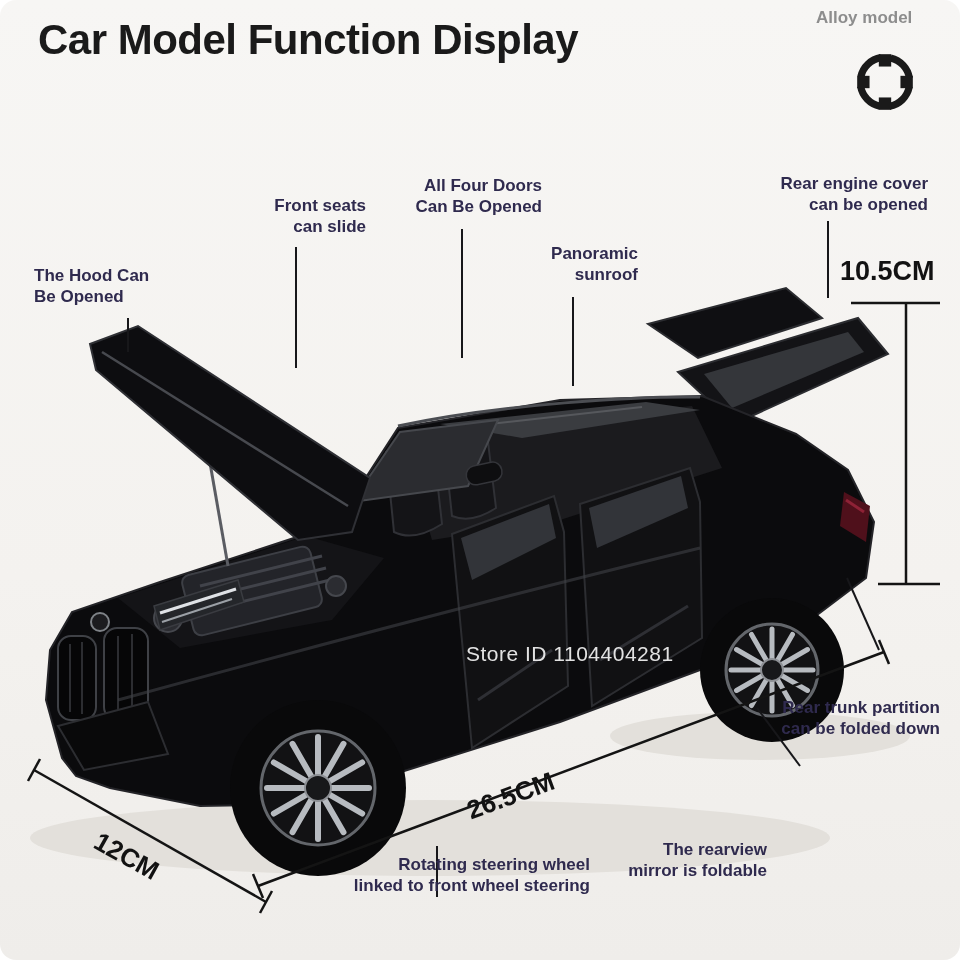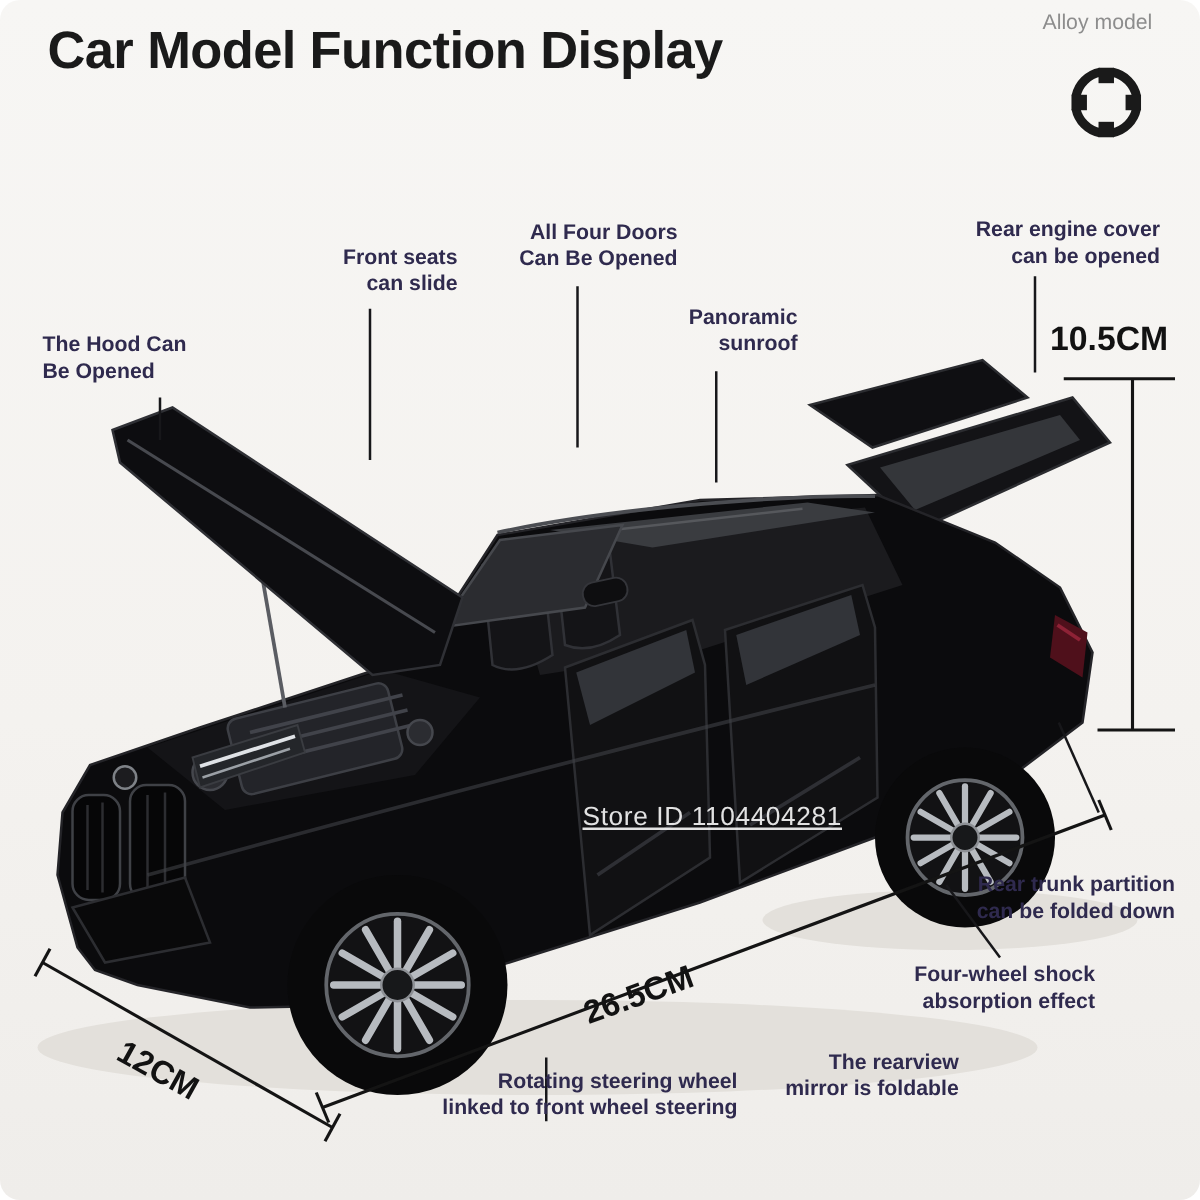--- a/index.html
+++ b/index.html
@@ -9,21 +9,21 @@
     background:linear-gradient(180deg,#f7f6f4 0%,#f4f2ef 60%,#efedea 100%);
     border-radius:16px;
   }
   .car-svg{position:absolute;left:0;top:0;width:960px;height:960px;z-index:1;}
   .page-title{
     position:absolute;left:38px;top:16px;margin:0;z-index:3;
     font-size:42px;font-weight:800;letter-spacing:-0.5px;color:#1a1a1a;
   }
   .corner-label{
     position:absolute;left:816px;top:8px;z-index:3;
-    font-size:17px;color:#8d8d8d;font-weight:400;margin-left:18px;
+    font-size:17px;color:#8d8d8d;font-weight:700;
   }
   .corner-icon{position:absolute;left:851px;top:48px;width:68px;height:68px;z-index:3;}
   .lbl{
     position:absolute;z-index:3;font-weight:700;font-size:17px;line-height:1.22;
     color:#2f2a4e;white-space:pre-line;
   }
   .center{text-align:right;}
   .dim{
     position:absolute;z-index:3;font-weight:700;font-size:26px;color:#121212;
     white-space:nowrap;
@@ -35,21 +35,21 @@
   .lbl-rearcover{left:730px;top:174px;width:198px;}
   .lbl-trunk{left:742px;top:698px;width:198px;}
   .lbl-shock{left:684px;top:770px;width:192px;}
   .lbl-mirror{left:582px;top:840px;width:185px;}
   .lbl-steering{left:295px;top:855px;width:295px;}
   .dim-height{left:840px;top:256px;font-size:27px;}
   .dim-length{left:468px;top:796px;transform:rotate(-20deg);transform-origin:left center;}
   .dim-width{left:96px;top:824px;transform:rotate(29deg);transform-origin:left center;}
   .watermark{
     position:absolute;left:466px;top:642px;z-index:4;
-    font-size:21px;font-weight:400;color:rgba(255,255,255,0.88);letter-spacing:0.5px;text-decoration:underline;
+    font-size:21px;font-weight:400;color:rgba(255,255,255,0.88);letter-spacing:0.5px;
   }
 </style>
 </head>
 <body>
 
 <div class="stage">
 
   <h1 class="page-title">Car Model Function Display</h1>
   <div class="corner-label">Alloy model</div>
 
@@ -195,22 +195,20 @@
   <div class="lbl lbl-seats center">Front seats
 can slide</div>
   <div class="lbl lbl-doors center">All Four Doors
 Can Be Opened</div>
   <div class="lbl lbl-sunroof center">Panoramic
 sunroof</div>
   <div class="lbl lbl-trunk center">Rear trunk partition
 can be folded down</div>
   <div class="lbl lbl-rearcover center">Rear engine cover
 can be opened</div>
-  <div class="lbl lbl-shock center">Four-wheel shock
-absorption effect</div>
   <div class="lbl lbl-mirror center">The rearview
 mirror is foldable</div>
   <div class="lbl lbl-steering center">Rotating steering wheel
 linked to front wheel steering</div>
 
   <div class="dim dim-height">10.5CM</div>
   <div class="dim dim-length">26.5CM</div>
   <div class="dim dim-width">12CM</div>
 
   <div class="watermark">Store ID 1104404281</div>

